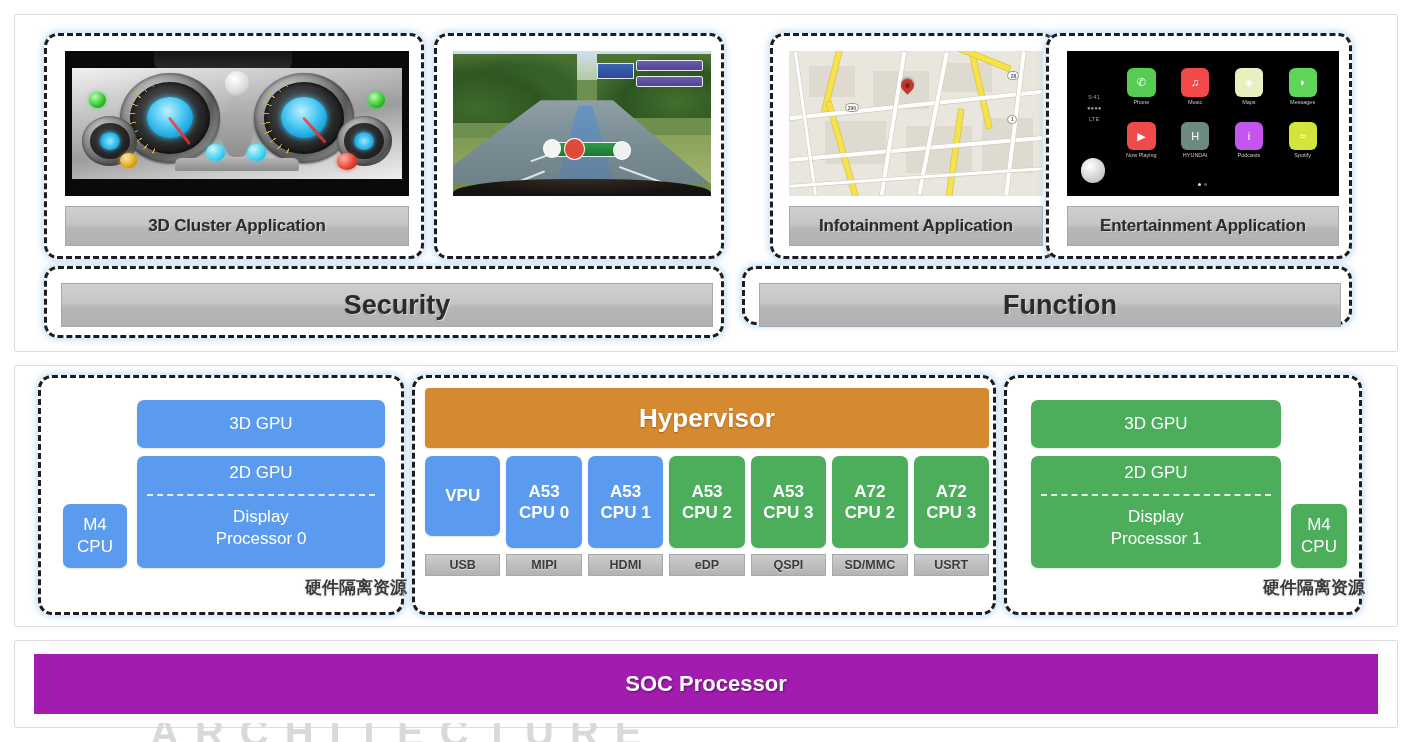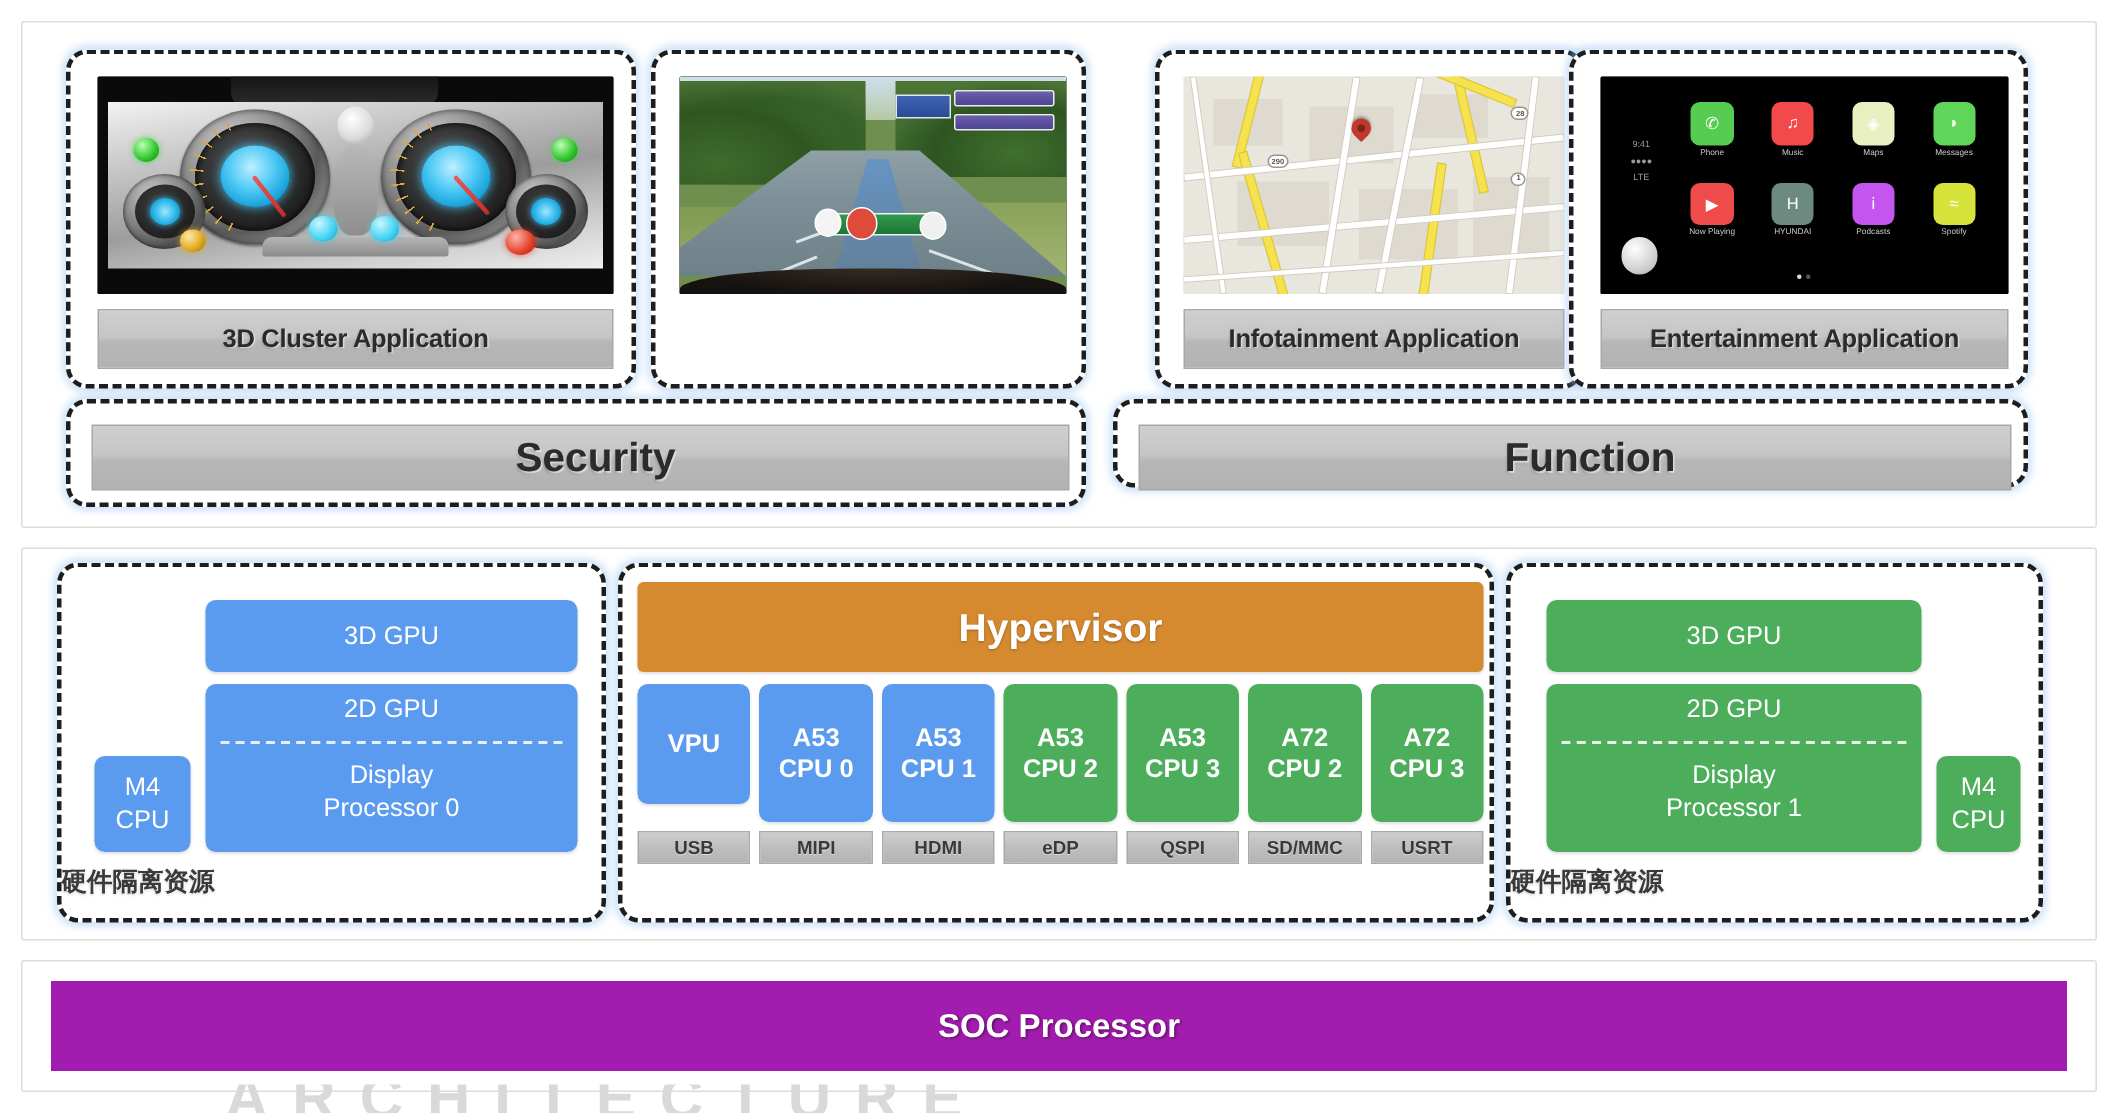--- a/index.html
+++ b/index.html
@@ -225,21 +225,21 @@
                border-top:2px dashed rgba(255,255,255,0.85); }
   .periph {
     position:absolute;
     display:flex; align-items:center; justify-content:center;
     background: linear-gradient(to bottom,#cdcdcd,#bdbdbd 55%,#b3b3b3);
     border:1px solid #a9a9a9;
     color:#3a3a3a; font-weight:bold; font-size:12.5px;
     text-shadow: 0 1px 0 rgba(255,255,255,0.5);
   }
   .caption {
-    position:absolute; text-align:left;
+    position:absolute; text-align:right;
     font-weight:bold; font-size:17px; color:#3a3a3a;
     text-shadow: 1px 1px 1px rgba(255,255,255,.7), 0 1px 2px rgba(0,0,0,.25);
     font-family: "Liberation Sans", "DejaVu Sans", sans-serif;
   }
   .hyper-title {
     position:absolute; display:flex; align-items:center; justify-content:center;
     color:#ffffff; font-weight:bold; font-size:26px;
     text-shadow: 0 1px 2px rgba(0,0,0,0.3);
   }
   

